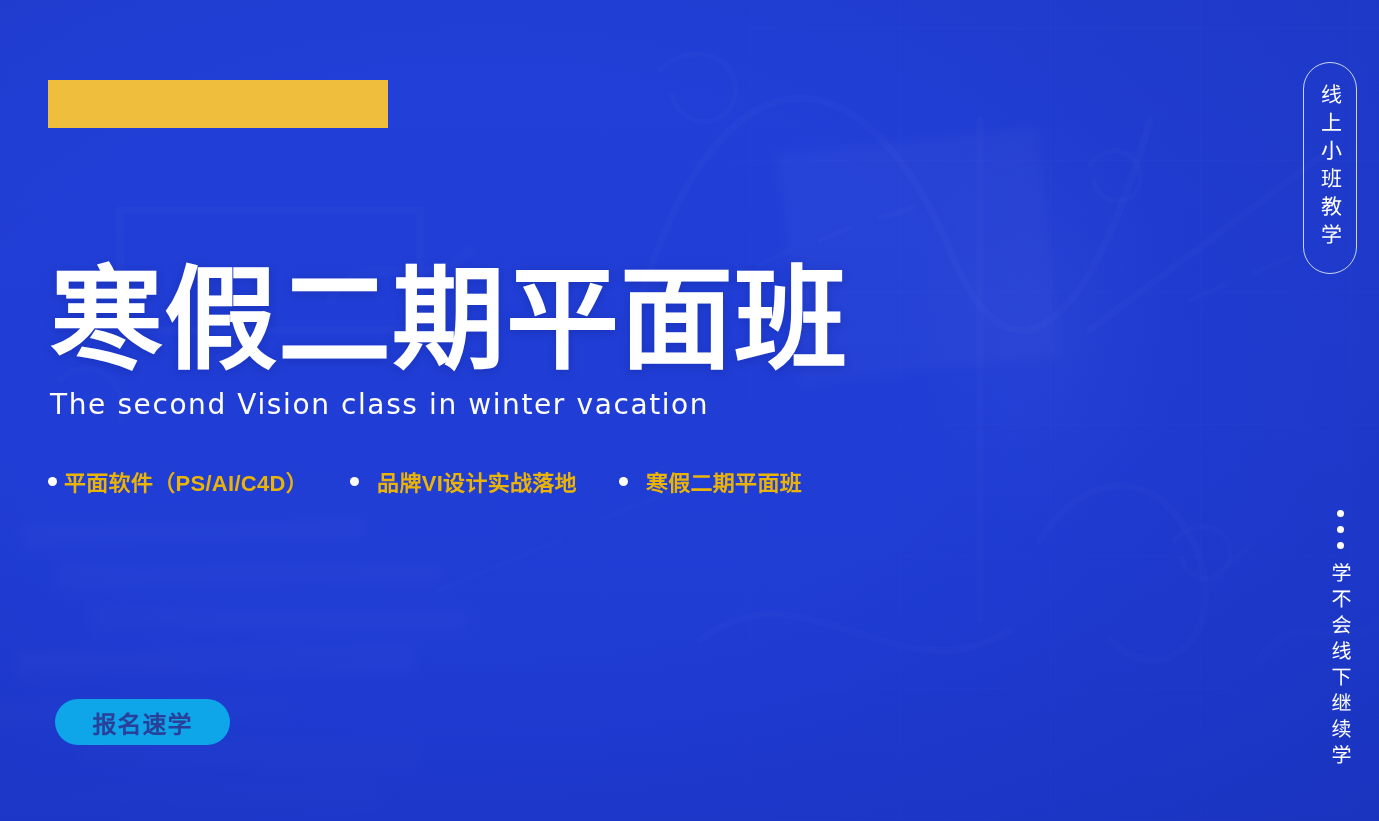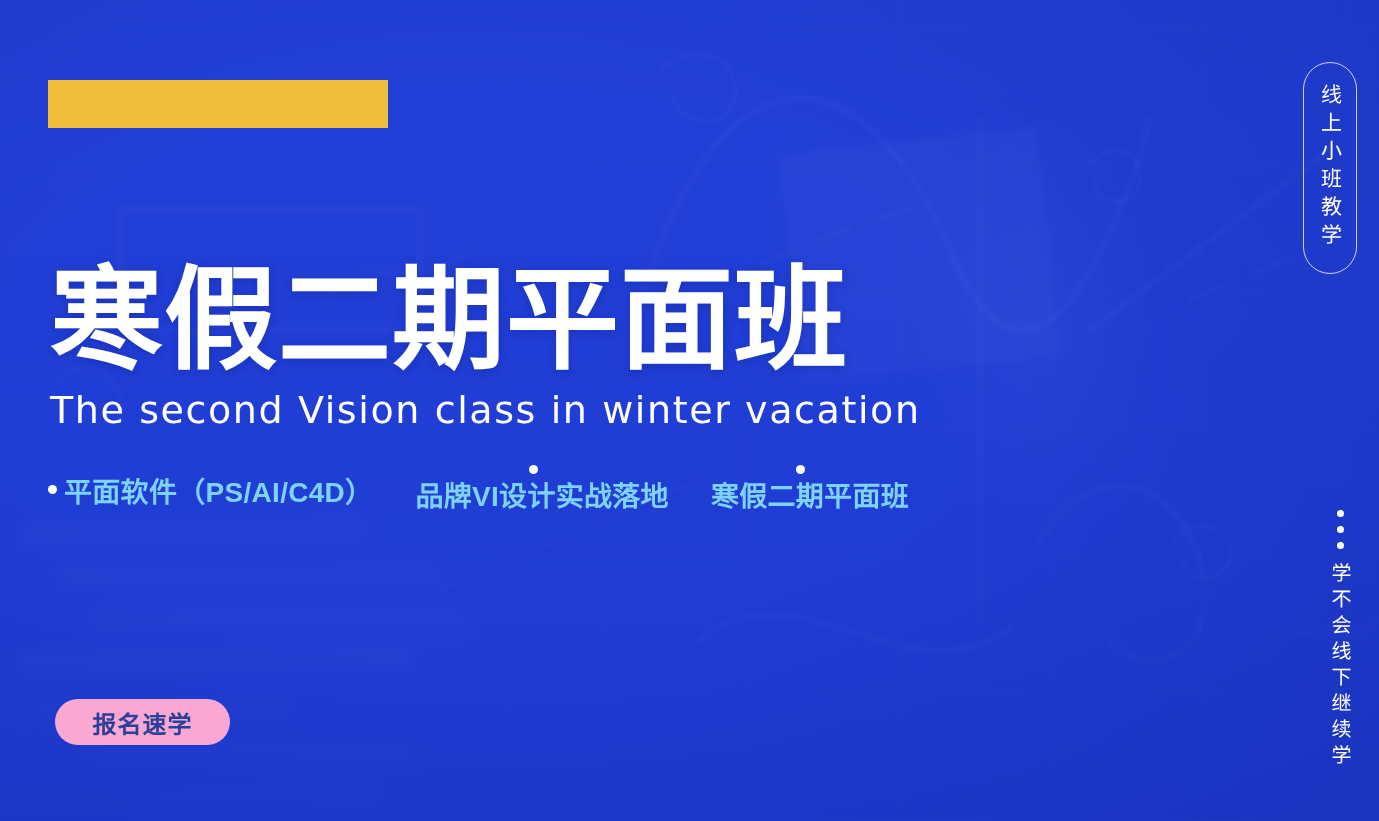--- a/index.html
+++ b/index.html
@@ -101,57 +101,57 @@
     color:#ffffff;
     letter-spacing:1px;
     white-space:nowrap;
     transform:scaleX(1.0);
     transform-origin:left center;
     text-shadow:0 2px 10px rgba(10,24,120,.28);
   }
   .title-en{
     margin-top:8px;
     font-family:"DejaVu Sans","Liberation Sans",sans-serif;
-    font-size:38px;
+    font-size:28px;
     font-weight:400;
     letter-spacing:1.6px;
     color:#ffffff;
     white-space:nowrap;
   }
 
   
   .features{
     position:absolute; left:48px; top:465px;
     display:flex;
     align-items:center;
     white-space:nowrap;
   }
   .feature{
     display:flex;
     align-items:center;
-    color:#7dd3fc;
-    font-size:28px;
+    color:#eab308;
+    font-size:22px;
     font-weight:700;
     letter-spacing:.3px;
   }
-  .feature + .feature{ margin-left:42px;flex-direction:column; }
+  .feature + .feature{ margin-left:42px; }
   .feature .dot{
     width:9px; height:9px;
     border-radius:50%;
     background:#ffffff;
     margin-right:7px;
     flex:0 0 auto;
   }
   .feature.wide .dot{ margin-right:18px; }
 
   
   .cta{
     position:absolute; left:55px; top:699px;
     width:175px; height:46px;
-    background:#f9a8d4;
+    background:#0ea5e9;
     border-radius:23px;
     display:flex; align-items:center; justify-content:center;
     color:#2a3f99;
     font-size:24px; font-weight:700;
     letter-spacing:1px;
     cursor:pointer;
     user-select:none;
   }
 
   

